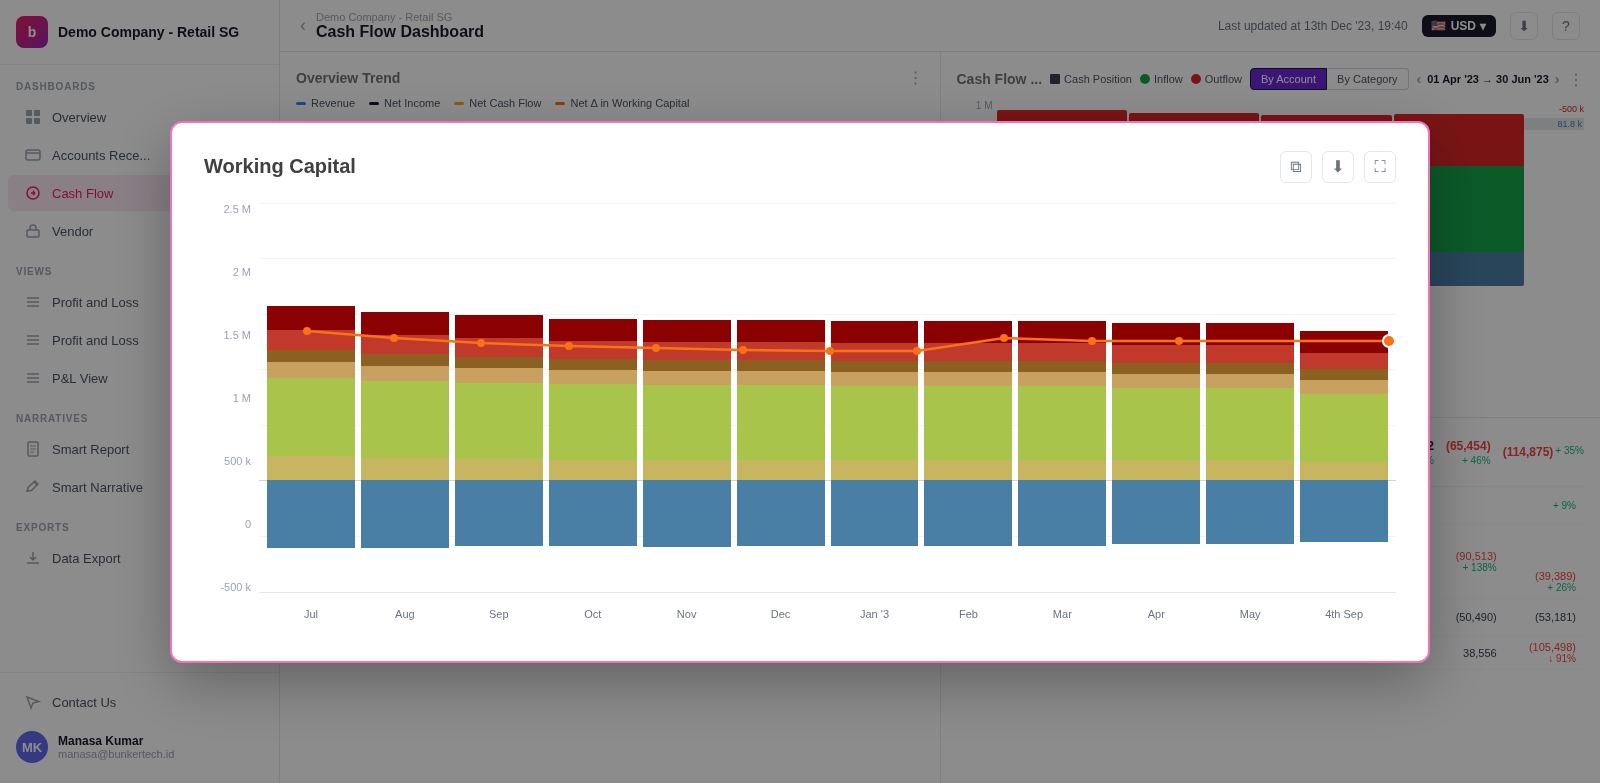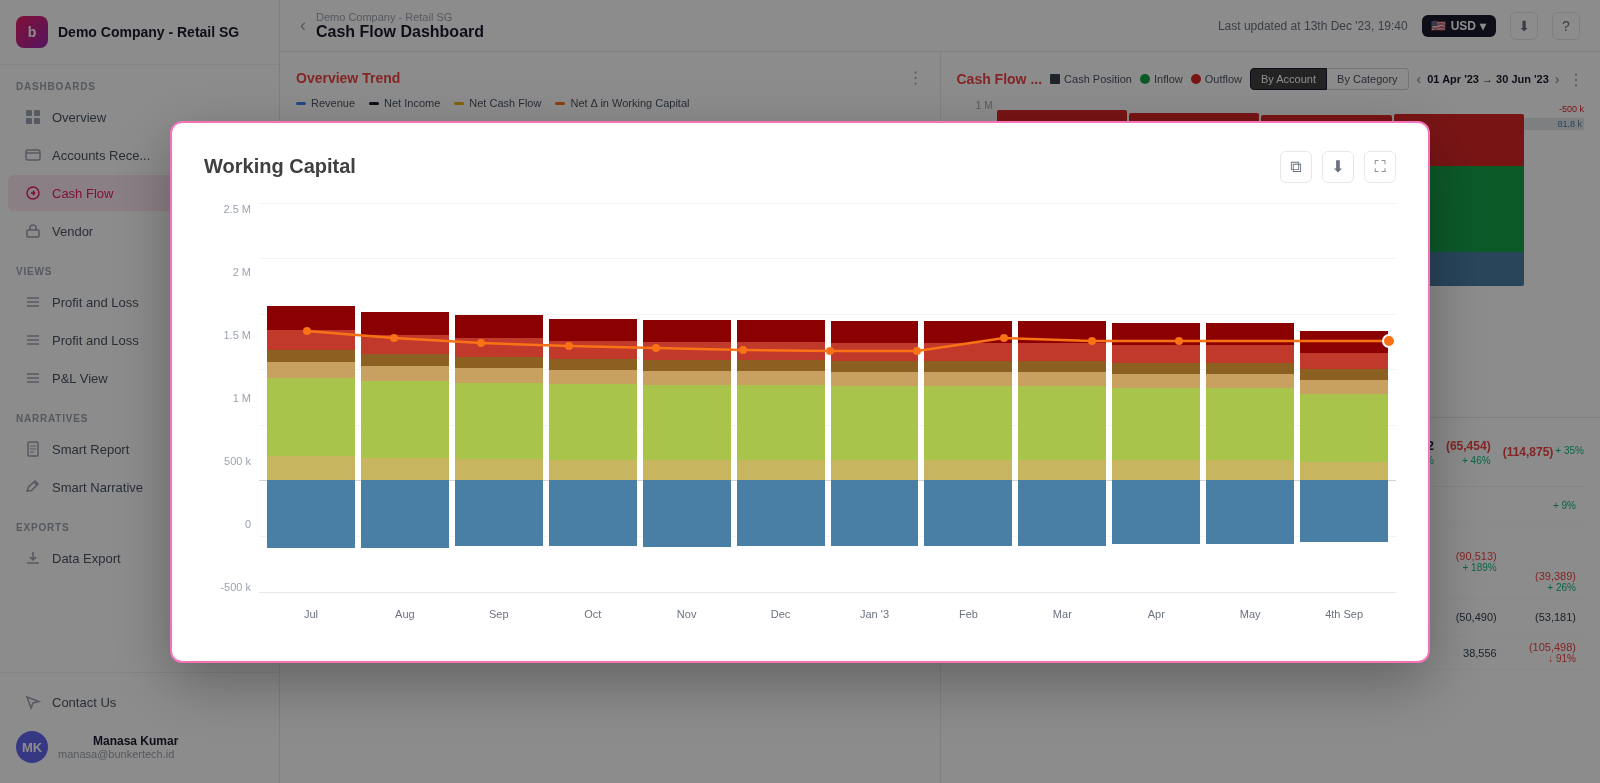--- a/index.html
+++ b/index.html
@@ -57,21 +57,21 @@
       display: flex; align-items: center; gap: 10px;
       padding: 10px 16px;
     }
     .avatar {
       width: 32px; height: 32px; border-radius: 50%;
       background: #6366f1; color: white;
       display: flex; align-items: center; justify-content: center;
       font-size: 13px; font-weight: 600; flex-shrink: 0;
     }
     .user-info { font-size: 12px; }
-    .user-name { font-weight: 600; color: #1a1a2e; margin-left: 35px; }
+    .user-name { font-weight: 600; color: #1a1a2e; }
     .user-email { color: #9ca3af; font-size: 11px; }
 
     
     .main-content { flex: 1; display: flex; flex-direction: column; overflow: hidden; }
 
     
     .topbar {
       height: 52px;
       background: #fff;
       border-bottom: 1px solid #e5e7eb;
@@ -110,40 +110,40 @@
     .panel {
       background: #fff;
       padding: 16px;
       overflow: hidden;
       position: relative;
     }
     .panel-header {
       display: flex; align-items: center; justify-content: space-between;
       margin-bottom: 10px;
     }
-    .panel-title { font-size: 14px; font-weight: 700; color: #ef4444; }
+    .panel-title { font-size: 14px; font-weight: 700; color: #737373; }
     .panel-menu-btn { color: #9ca3af; cursor: pointer; font-size: 16px; }
 
     
     .legend-row { display: flex; gap: 14px; flex-wrap: wrap; margin-bottom: 8px; }
     .legend-item { display: flex; align-items: center; gap: 5px; font-size: 11px; color: #4b5563; }
     .legend-dot { width: 10px; height: 3px; border-radius: 2px; }
     .cf-badge {
       display: flex; align-items: center; gap: 4px;
       font-size: 11px; color: #4b5563;
     }
     .cf-dot { width: 10px; height: 10px; border-radius: 50%; flex-shrink: 0; }
     .btn-group { display: flex; }
     .btn-group-item {
       padding: 4px 10px; font-size: 11px; cursor: pointer;
       border: 1px solid #d1d5db;
     }
     .btn-group-item:first-child { border-radius: 4px 0 0 4px; }
     .btn-group-item:last-child { border-radius: 0 4px 4px 0; border-left: none; }
-    .btn-group-item.active { background: #404040; color: #fff; border-color: #1a1a2e; }
+    .btn-group-item.active { background: #6d28d9; color: #fff; border-color: #1a1a2e; }
     .btn-group-item:not(.active) { background: #fff; color: #4b5563; }
 
     .date-range {
       display: flex; align-items: center; gap: 6px;
       font-size: 11px; font-weight: 600; color: #1a1a2e;
     }
     .date-nav { cursor: pointer; color: #9ca3af; font-size: 14px; }
 
     
     .data-table { width: 100%; font-size: 11px; border-collapse: collapse; }
@@ -610,21 +610,21 @@
                     <polyline points="0,20 10,15 20,10 30,16 40,8 50,12 60,6" fill="none" stroke="#10b981" stroke-width="1.5"></polyline>
                     <polyline points="0,20 10,15 20,10 30,16 40,8 50,12 60,6" fill="rgba(16,185,129,0.1)" stroke="none"></polyline>
                   </svg>
               </td>
               <td style="text-align:right;">
                 <div style="color:#ef4444;">(67,760)</div>
                 <div class="green-text">+ 25%</div>
               </td>
               <td style="text-align:right;">
                 <div style="color:#ef4444;">(90,513)</div>
-                <div class="green-text">+ 189%</div>
+                <div class="green-text">+ 138%</div>
               </td>
               <td style="text-align:right;">
                 <div style="color:#ef4444;margin-top:41px;">(39,389)</div>
                 <div class="green-text">+ 26%</div>
               </td>
             </tr>
             <tr>
               <td>
                 <div style="display:flex;align-items:center;gap:6px;">
                   <div style="display:flex;align-items:center;gap:2px;">

